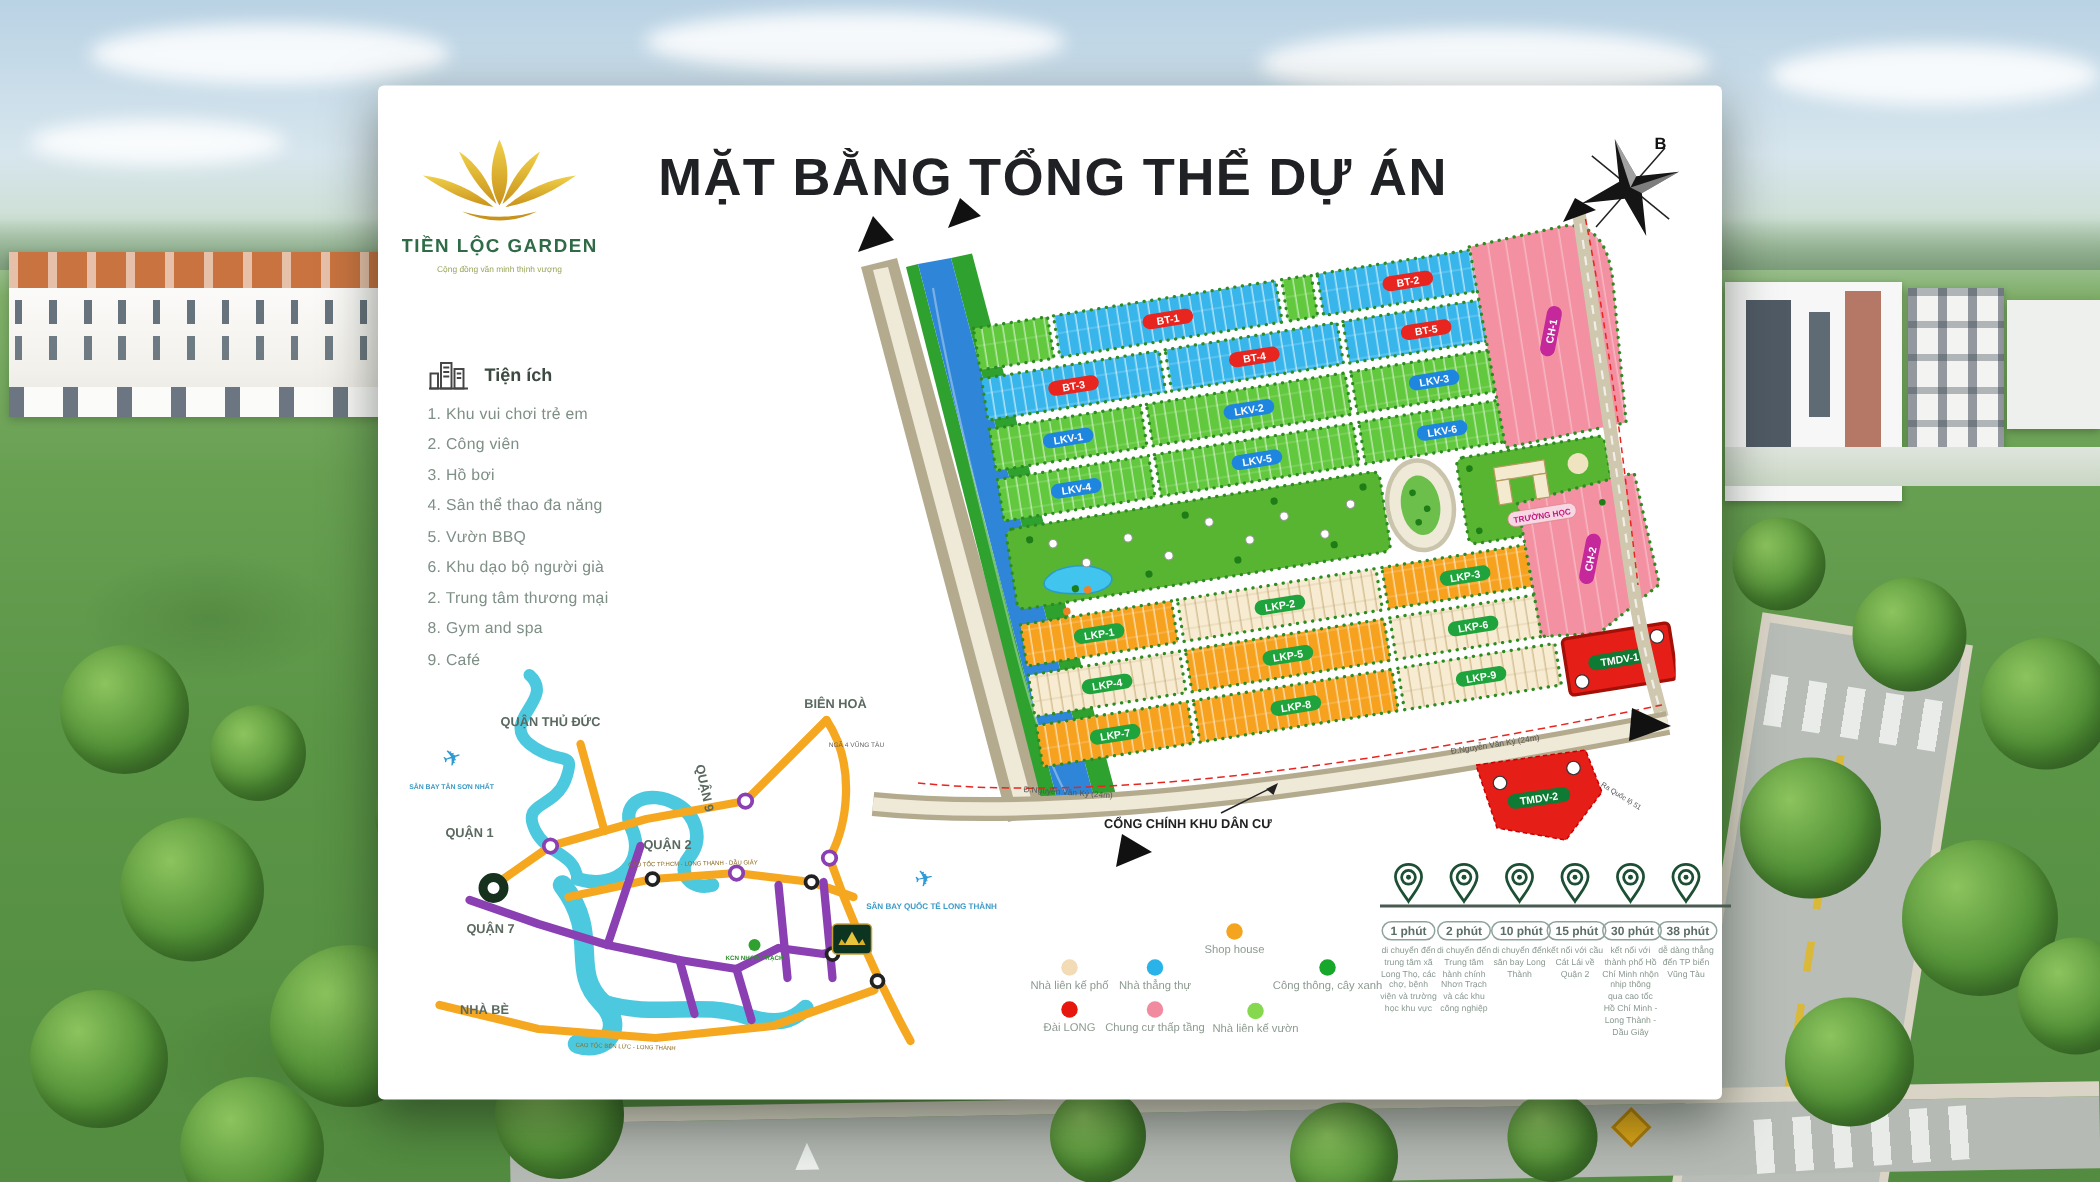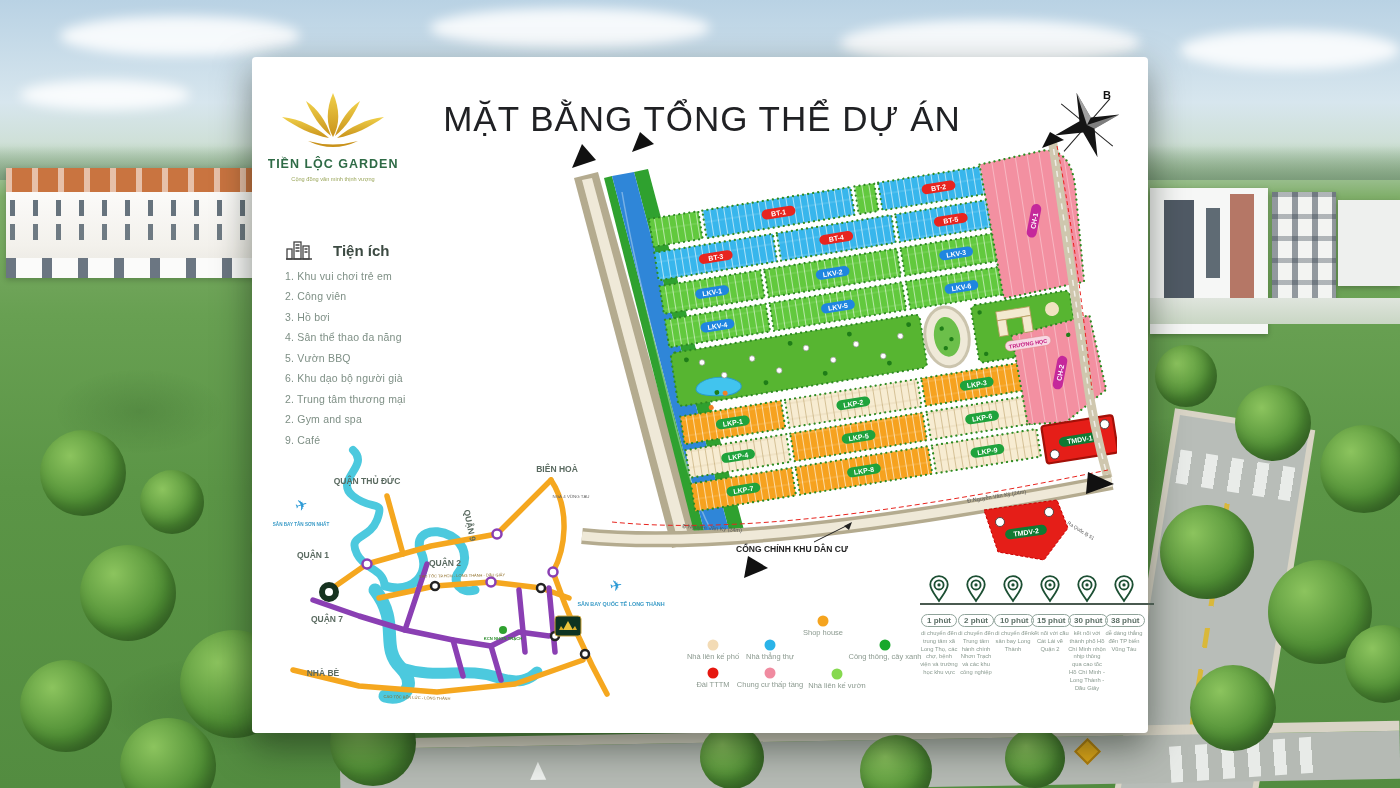--- a/index.html
+++ b/index.html
@@ -56,24 +56,24 @@
     border:2px solid #b07f10;transform:rotate(45deg);}
   .pole{position:absolute;left:1117px;top:292px;width:3px;height:190px;background:#d7dbdd;}
   .pole-arm{position:absolute;left:1099px;top:292px;width:21px;height:3px;background:#d7dbdd;}
   .tree{position:absolute;border-radius:50%;
     background:radial-gradient(circle at 35% 30%,#8cc45e,#4d8c33 60%,#39702a);
     box-shadow:inset -6px -8px 14px rgba(0,0,0,.25);}
   
   #poster{position:absolute;left:252px;top:57px;width:896px;height:676px;background:#fff;
     border-radius:4px;box-shadow:0 14px 36px rgba(15,25,15,.5);}
   .poster-title{position:absolute;left:170px;top:42px;width:560px;text-align:center;
-    font-size:35px;font-weight:400;color:#202124;letter-spacing:1px;}
+    font-size:35px;font-weight:700;color:#202124;letter-spacing:1px;}
   
   .amen{position:absolute;left:33px;top:182px;width:200px;}
-  .amen-head{display:flex;align-items:center;gap:20px;font-size:15px;font-weight:bold;color:#3c4a42;}
+  .amen-head{display:flex;align-items:center;gap:10px;font-size:12px;font-weight:bold;color:#3c4a42;}
   .amen-item{font-size:10.5px;color:#7e8f85;margin-top:8.5px;letter-spacing:.2px;}
   
   .lg-item{position:absolute;width:96px;text-align:center;}
   .lg-item svg{display:block;margin:0 auto;}
   .lg-label{font-size:7.5px;color:#8c9a90;margin-top:1px;}
   
   #travel{position:absolute;left:660px;top:520px;width:250px;height:130px;}
   #travel .tline{position:absolute;left:8px;right:8px;top:26px;height:2px;background:#4a5a50;}
   .tcol{position:absolute;width:38px;text-align:center;}
   .tcol .pin{position:relative;top:-2px;}
@@ -189,21 +189,21 @@
         </svg>
         <span>Tiện ích</span>
       </div>
       <div class="amen-item">1.  Khu vui chơi trẻ em</div>
       <div class="amen-item">2.  Công viên</div>
       <div class="amen-item">3.  Hồ bơi</div>
       <div class="amen-item">4.  Sân thể thao đa năng</div>
       <div class="amen-item">5.  Vườn BBQ</div>
       <div class="amen-item">6.  Khu dạo bộ người già</div>
       <div class="amen-item">2.  Trung tâm thương mại</div>
-      <div class="amen-item">2.  Gym and spa</div>
+      <div class="amen-item">8.  Gym and spa</div>
       <div class="amen-item">9.  Café</div>
     </div>
 
     <svg width="565" height="450" viewBox="0 0 565 450" style="position:absolute;left:300px;top:75px">
       <defs>
         <pattern id="pb" width="7" height="16" patternUnits="userSpaceOnUse">
           <rect width="7" height="16" fill="#38b6ec"></rect>
             <path d="M6.5 0V16" stroke="rgba(255,255,255,.6)" stroke-width="1"></path>
           <path d="M0 8H7" stroke="rgba(255,255,255,.35)" stroke-width=".6"></path>
         </pattern>
@@ -560,21 +560,21 @@
       <div class="lg-item" style="left:585px;top:582px">
         <svg width="12" height="12">
             <circle cx="6" cy="6" r="5.5" fill="#17a82b"></circle>
           </svg>
         <div class="lg-label">Công thông, cây xanh</div>
       </div>
       <div class="lg-item" style="left:413px;top:610px">
         <svg width="12" height="12">
             <circle cx="6" cy="6" r="5.5" fill="#e6170f"></circle>
           </svg>
-        <div class="lg-label">Đài TTTM</div>
+        <div class="lg-label">Đài LONG</div>
       </div>
       <div class="lg-item" style="left:470px;top:610px">
         <svg width="12" height="12">
             <circle cx="6" cy="6" r="5.5" fill="#f08ba0"></circle>
           </svg>
         <div class="lg-label">Chung cư thấp tầng</div>
       </div>
       <div class="lg-item" style="left:537px;top:611px">
         <svg width="12" height="12">
             <circle cx="6" cy="6" r="5.5" fill="#86d94f"></circle>

